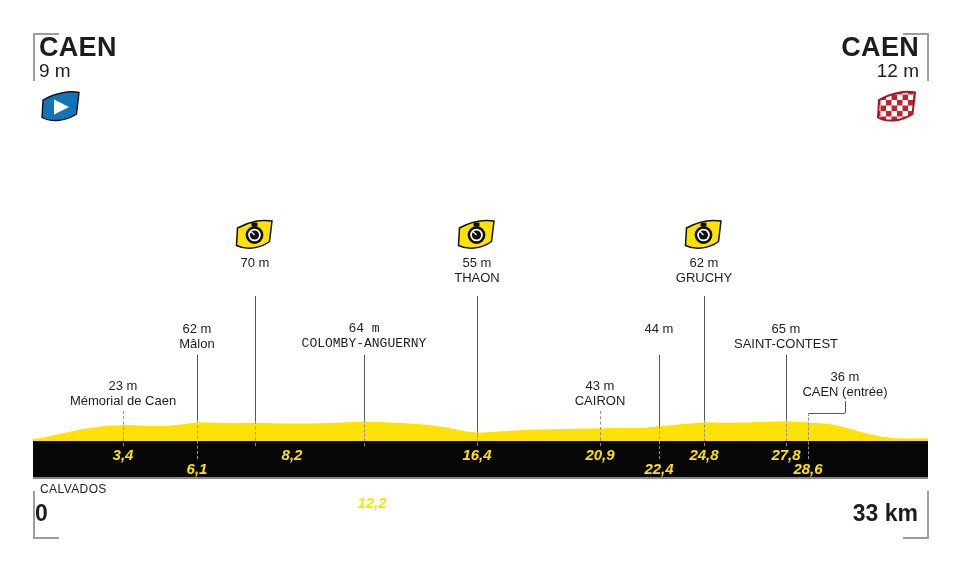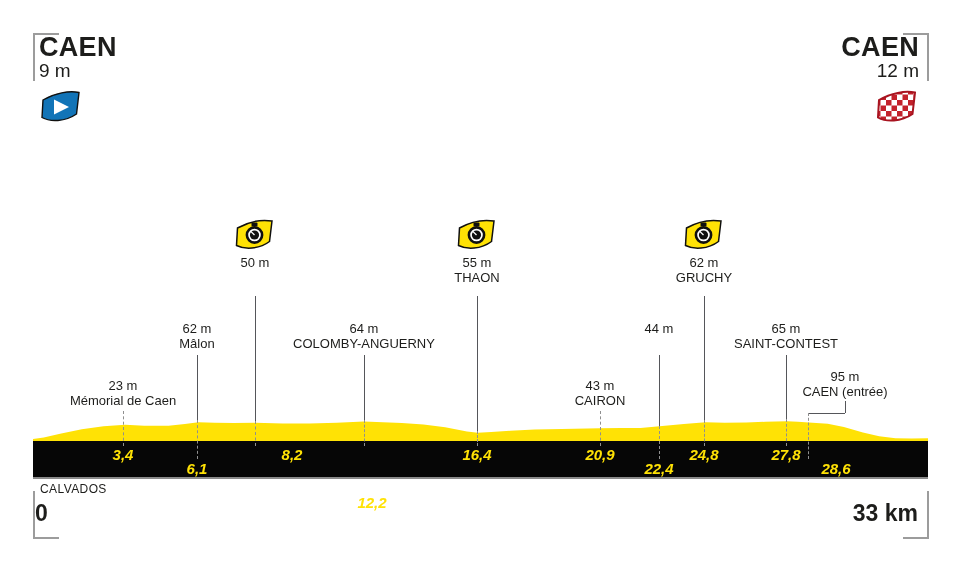--- a/index.html
+++ b/index.html
@@ -101,26 +101,26 @@
     <div class="wp" style="left:255px;top:218px;">
       <div class="wflag">
         <svg width="42" height="34" viewBox="0 0 42 34">
           <path d="M3.5,10 C15,3.5 28,1.5 38,3 L35.5,23.5 C25,31.5 10.5,31.5 2.5,27.5 Z" fill="#ffe205" stroke="#10100f" stroke-width="1.5"></path>
           <rect x="17.5" y="4.6" width="6" height="4" rx="1" fill="#10100f"></rect>
           <circle cx="20.5" cy="17" r="7.6" fill="#ffffff" stroke="#10100f" stroke-width="2.6"></circle>
           <circle cx="20.5" cy="17" r="4.6" fill="#10100f"></circle>
           <line x1="20.5" y1="17" x2="16.8" y2="13.4" stroke="#ffffff" stroke-width="1.3"></line>
         </svg>
       </div>
-      <div class="welev">50 m</div>
+      <div class="welev">70 m</div>
     </div>
     <div class="vsolid" style="left:255px;top:296px;height:124.80000000000001px;"></div>
     <div class="vdash" style="left:255px;top:420.8px;height:25.19999999999999px;"></div>
     <div class="kmnum" style="left:255px;top:447px;margin-left:37px;">8,2</div>
-    <div class="wp" style="left:364px;top:321px;">
+    <div class="wp" style="left:364px;top:321px;font-family:Liberation Mono, monospace;">
       <div class="welev">64 m</div>
       <div class="wname">COLOMBY-ANGUERNY</div>
     </div>
     <div class="vsolid" style="left:364px;top:355px;height:64.51999999999998px;"></div>
     <div class="vdash" style="left:364px;top:419.52px;height:26.480000000000018px;"></div>
     <div class="kmnum" style="left:372px;top:447px;margin-top:48px;">12,2</div>
     <div class="wp" style="left:477px;top:218px;">
       <div class="wflag">
         <svg width="42" height="34" viewBox="0 0 42 34">
           <path d="M3.5,10 C15,3.5 28,1.5 38,3 L35.5,23.5 C25,31.5 10.5,31.5 2.5,27.5 Z" fill="#ffe205" stroke="#10100f" stroke-width="1.5"></path>
@@ -165,24 +165,24 @@
     <div class="vdash" style="left:704px;top:420.16px;height:25.839999999999975px;"></div>
     <div class="kmnum" style="left:704px;top:447px;">24,8</div>
     <div class="wp" style="left:786px;top:321px;">
       <div class="welev">65 m</div>
       <div class="wname">SAINT-CONTEST</div>
     </div>
     <div class="vsolid" style="left:786px;top:355px;height:64.19999999999999px;"></div>
     <div class="vdash" style="left:786px;top:419.2px;height:26.80000000000001px;"></div>
     <div class="kmnum" style="left:786px;top:447px;text-align:center;">27,8</div>
     <div class="wp" style="left:845px;top:369px;">
-      <div class="welev">95 m</div>
+      <div class="welev">36 m</div>
       <div class="wname">CAEN (entrée)</div>
     </div>
     <div class="vsolid" style="left:845px;top:401px;height:12px;"></div>
     <div class="hsolid" style="left:808px;top:413px;width:37px;"></div>
     <div class="vdash" style="left:808px;top:413px;height:46px;"></div>
-    <div class="kmnum" style="left:808px;top:461px;margin-left:28px;">28,6</div>
+    <div class="kmnum" style="left:808px;top:461px;">28,6</div>
   </div>
 
 <div class="dept">CALVADOS</div>
 <div class="kmzero">0</div>
 <div class="kmtotal">33 km</div>
 
 </body></html>

